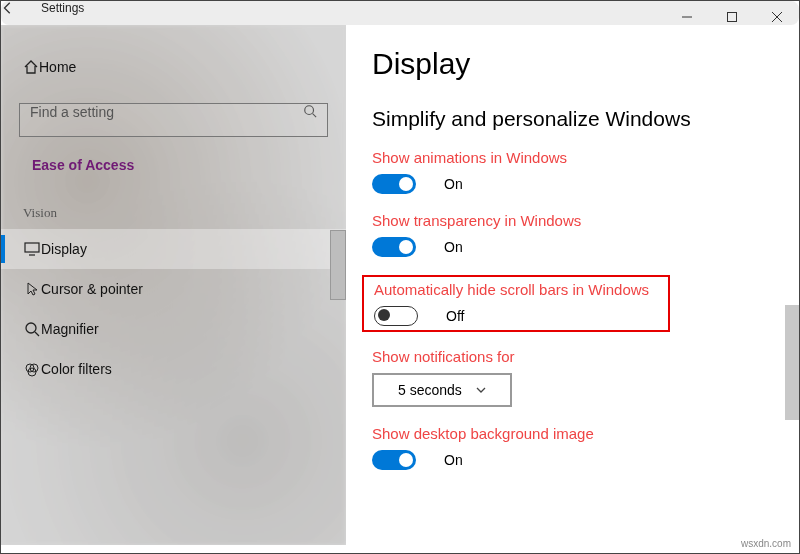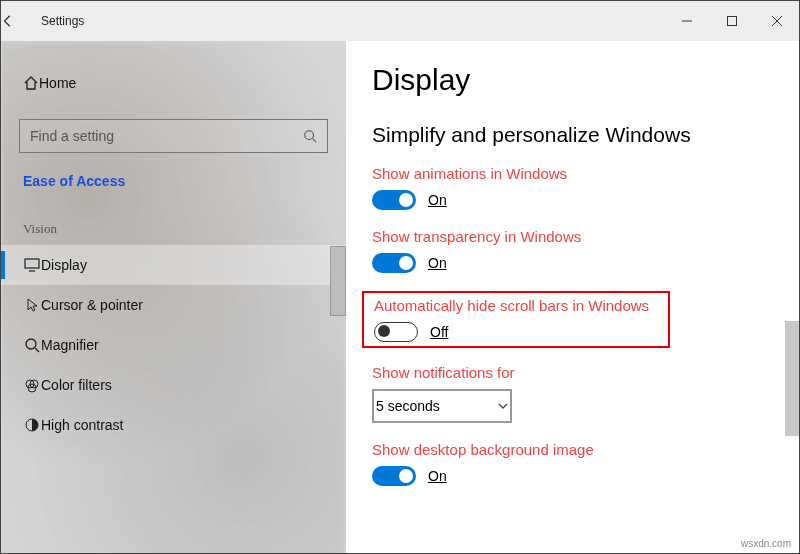--- a/index.html
+++ b/index.html
@@ -1,51 +1,51 @@
 <!DOCTYPE html>
 <html><head>
   <meta charset="utf-8">
   <style>
     * { margin: 0; padding: 0; box-sizing: border-box; font-family: "Segoe UI", Tahoma, sans-serif; }
     body { width: 800px; height: 554px; background: #fff; overflow: hidden; position: relative; border: 1px solid #444; }
-    .titlebar { height: 40px; display: flex; align-items: center; background: rgba(225,225,225,0.6); }
+    .titlebar { height: 24px; display: flex; align-items: flex-start; background: rgba(225,225,225,0.6); border-radius: 8px; }
     .titlebar .back { width: 40px; text-align: center; font-size: 16px; color: #333; cursor: default; }
     .titlebar .title { font-size: 12px; color: #222; flex: 0 0 auto; }
     .titlebar .spacer { flex: 1; }
     .winbtn { width: 45px; height: 32px; display: flex; align-items: center; justify-content: center; color: #333; }
     .container { display: flex; height: calc(100% - 32px); position: relative; }
     .sidebar { width: 345px; height: 100%; position: relative; overflow: hidden; background: #d9d9d9; }
     .sidebar::before { content:""; position:absolute; inset:0; background: radial-gradient(circle at 25% 30%, rgba(150,140,130,0.55), rgba(210,210,210,0.4) 60%), radial-gradient(circle at 70% 80%, rgba(120,115,110,0.4), rgba(215,215,215,0.3) 55%); filter: blur(2px); }
     .sidebar > * { position: relative; }
     .home-row, .nav-item { display:flex; align-items:center; height:40px; padding-left:22px; gap:0; font-size:14px; color:#111; }
     .home-row { margin-top: 22px; }
-    .searchbox { margin: 16px 18px 0 18px; height: 34px; border: 1px solid #777; display:flex; align-items:center; padding: 0 10px; background: rgba(255,255,255,0.08); gap: 40px; }
+    .searchbox { margin: 16px 18px 0 18px; height: 34px; border: 1px solid #777; display:flex; align-items:flex-start; padding: 0 10px; background: rgba(255,255,255,0.08); gap: 40px; }
     .searchbox input { flex:1; border:none; outline:none; background:transparent; font-size:14px; color:#555; }
     .searchbox input::placeholder { color:#555; }
-    .category-title { font-weight:600; font-size:14px; padding: 20px 22px 12px 22px; color:#1d4ed8; }
+    .category-title { font-weight:600; font-size:14px; padding: 20px 22px 12px 31px; color:#701a75; }
     .section-label { font-size:13px; color:#555; padding: 20px 22px 8px 22px; font-family: Liberation Serif, serif; }
     .nav-item { cursor: default; }
     .nav-item.selected { background: rgba(255,255,255,0.35); }
     .nav-item.selected::before { content:""; position:absolute; left:0; top:6px; bottom:6px; width:4px; background:#0078d7; }
     .nav-item .icon { width:18px; display:flex; justify-content:center; color:#222; }
     .side-scroll { position:absolute; right:0; top:205px; width:16px; height:70px; background:#bdbdbd; border:1px solid #999; }
     .content { flex:1; padding: 22px 26px 0 26px; position: relative; overflow:hidden; }
     h1 { font-weight:400; font-size:30px; margin-bottom: 26px; }
     h2 { font-weight:400; font-size:21px; margin-bottom: 18px; }
     .setting { margin-bottom: 18px; }
     .setting-label { font-size:15px; margin-bottom:8px; color:#ef4444; }
-    .toggle-row { display:flex; align-items:center; gap:12px;text-decoration:underline; }
+    .toggle-row { display:flex; align-items:center; gap:28px; }
     .toggle { width:44px; height:20px; border-radius:10px; position:relative; }
     .toggle.on { background:#0078d7; }
     .toggle.on::after { content:""; position:absolute; right:3px; top:3px; width:14px; height:14px; background:#fff; border-radius:50%; }
     .toggle.off { background:#fff; border:1.5px solid #333; }
     .toggle.off::after { content:""; position:absolute; left:3px; top:2px; width:12px; height:12px; background:#333; border-radius:50%; }
     .toggle-text { font-size:14px; }
     .highlight-box { border:2px solid #e60000; padding: 4px 10px; margin-left:-10px; margin-bottom:16px; width: 308px; }
-    .dropdown { border:2px solid #999; width:140px; height:34px; display:flex; align-items:center; justify-content:space-between; padding:0 2px; font-size:14px; margin-top:2px; }
+    .dropdown { border:2px solid #999; width:140px; height:34px; display:flex; align-items:center; justify-content:space-between; padding:0 24px; font-size:14px; margin-top:2px; }
     .content-scroll { position:absolute; right:0; top:280px; width:14px; height:115px; background:#c8c8c8; }
     .watermark { position:absolute; right:8px; bottom:4px; font-size:10px; color:#888; }
     svg { display:block; }
   </style>
 </head>
 <body>
 
 <div class="titlebar">
   <div class="back">
     <svg width="14" height="14" viewBox="0 0 16 16">
@@ -123,29 +123,20 @@
     <div class="nav-item">
       <span class="icon">
           <svg width="16" height="16" viewBox="0 0 16 16">
             <circle cx="6" cy="7" r="4" stroke="#222" fill="none"></circle>
             <circle cx="10" cy="7" r="4" stroke="#222" fill="none"></circle>
             <circle cx="8" cy="11" r="4" stroke="#222" fill="none"></circle>
           </svg>
         </span>
       <span>Color filters</span>
     </div>
-    <div class="nav-item">
-      <span class="icon">
-          <svg width="16" height="16" viewBox="0 0 16 16">
-            <circle cx="8" cy="8" r="6" stroke="#222" fill="none"></circle>
-            <path d="M8 2 A6 6 0 0 1 8 14 Z" fill="#222"></path>
-          </svg>
-        </span>
-      <span>High contrast</span>
-    </div>
 
     <div class="side-scroll"></div>
   </div>
 
   <div class="content">
     <h1>Display</h1>
     <h2>Simplify and personalize Windows</h2>
 
     <div class="setting">
       <div class="setting-label">Show animations in Windows</div>

